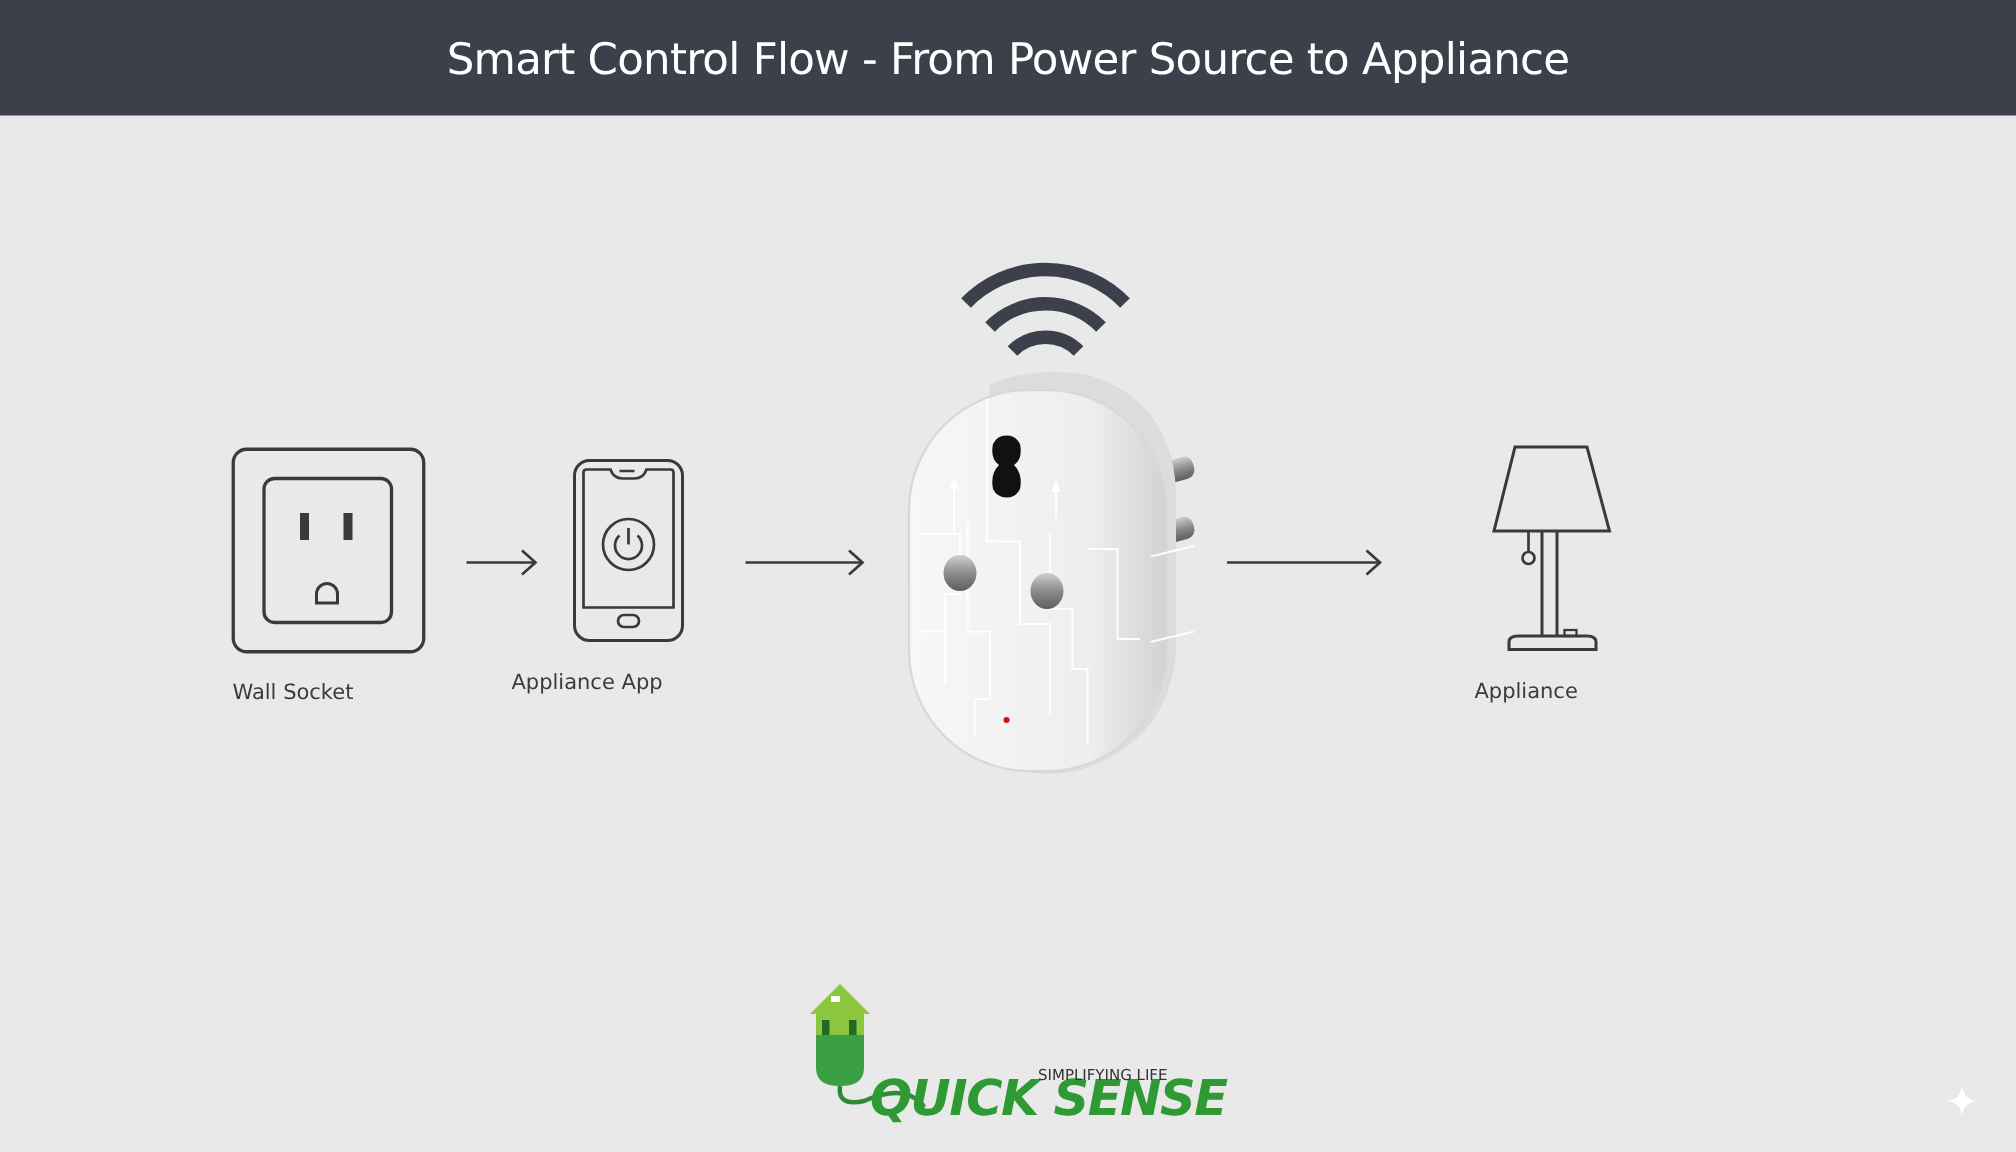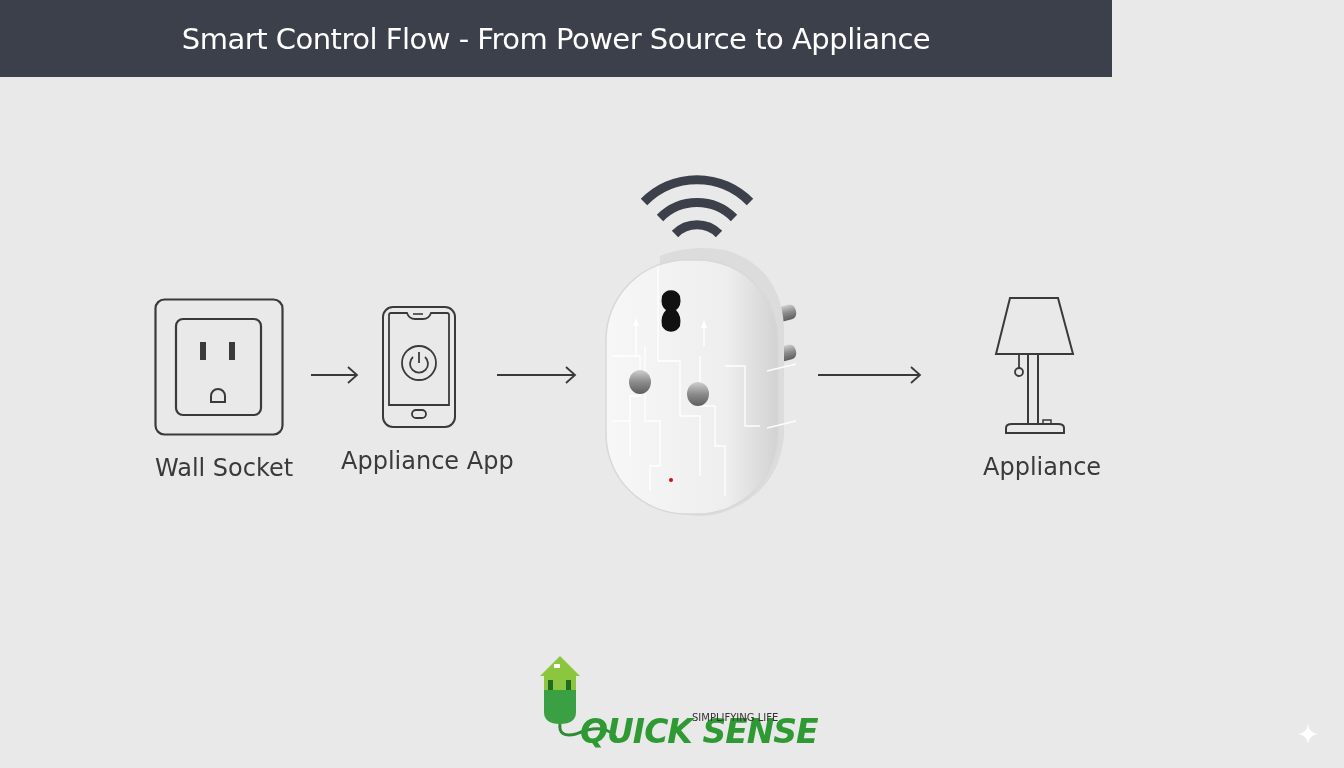--- a/index.html
+++ b/index.html
@@ -1,20 +1,20 @@
 <!DOCTYPE html>
 <html><head>
 <meta charset="utf-8">
 <style>
   html, body { margin:0; padding:0; }
   body { width:1344px; height:768px; overflow:hidden; background:#e9e9e9; font-family:"Liberation Sans", sans-serif; position:relative; }
-  .header { position:absolute; left:0; top:0; width:1112px; height:77px; background:#3c404a; display:flex; align-items:center; justify-content:center; }
+  .header { position:absolute; left:0; top:0; width:1344px; height:77px; background:#3c404a; display:flex; align-items:center; justify-content:center; }
   .header h1 { margin:0; color:#ffffff; font-family:"DejaVu Sans", sans-serif; font-weight:normal; font-size:29px; letter-spacing:-0.5px; }
   .abs { position:absolute; }
-  .label { position:absolute; color:#3a3a3a; font-family:"DejaVu Sans", sans-serif; font-size:24px; white-space:nowrap; }
+  .label { position:absolute; color:#3a3a3a; font-family:"DejaVu Sans", sans-serif; font-size:14px; white-space:nowrap; }
   svg { display:block; }
   .logo-text { position:absolute; left:580px; top:712px; font-family:"DejaVu Sans", sans-serif; font-weight:bold; font-style:italic; font-size:33px; color:#2f9a34; letter-spacing:-1px; white-space:nowrap; }
   .logo-tag { position:absolute; left:692px; top:712px; font-family:"DejaVu Sans", sans-serif; font-weight:normal; font-size:10px; color:#333; white-space:nowrap; }
 </style>
 </head>
 <body>
 
 <div class="header">
   <h1>Smart Control Flow - From Power Source to Appliance</h1>
 </div>

